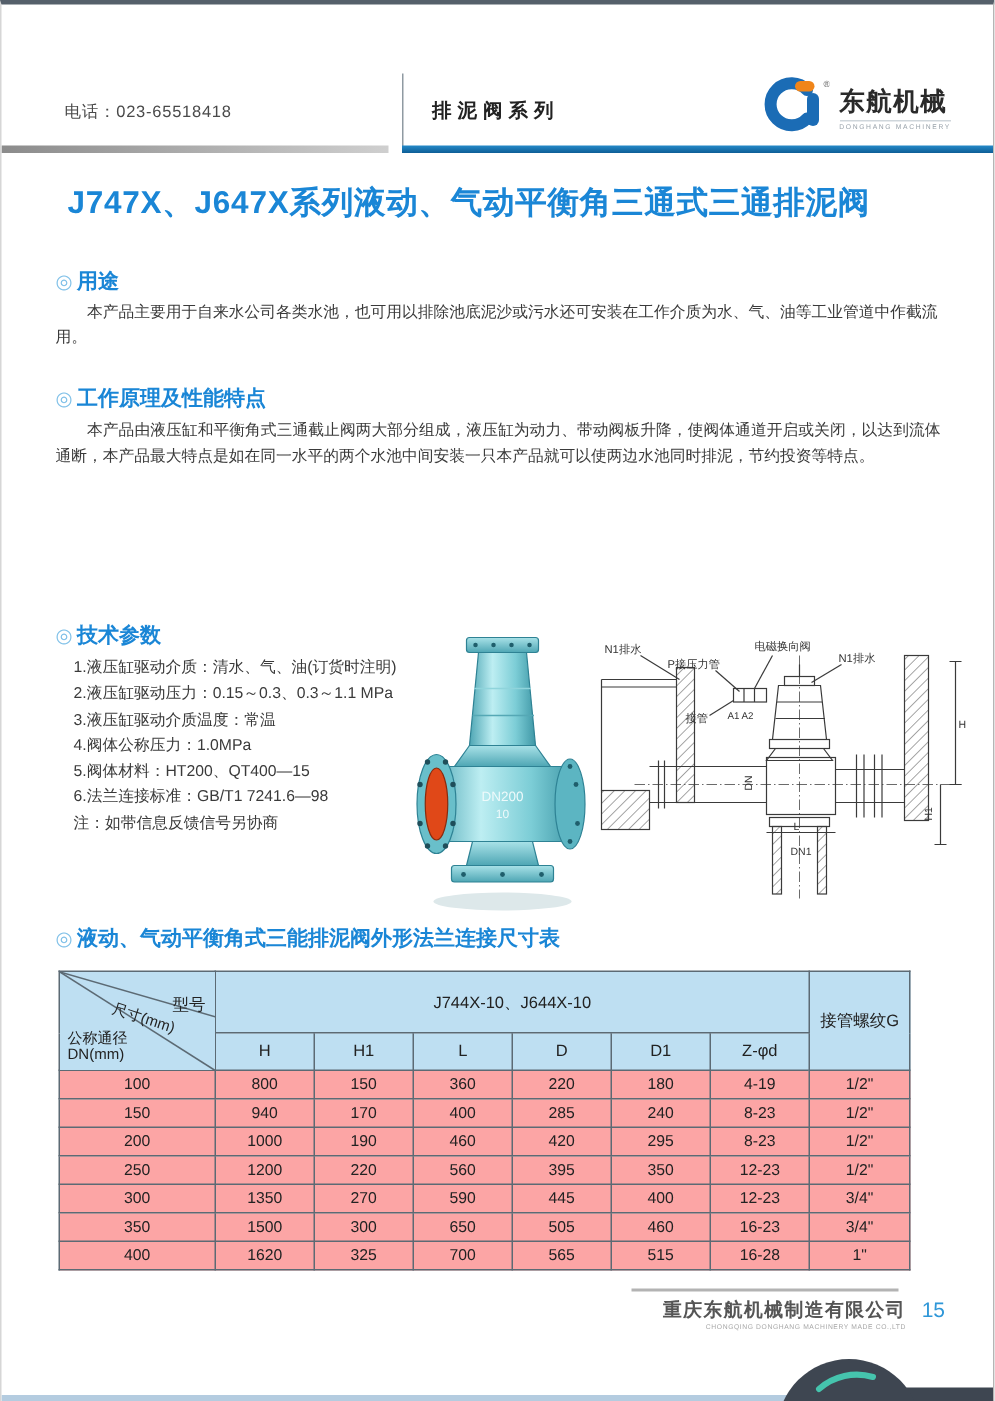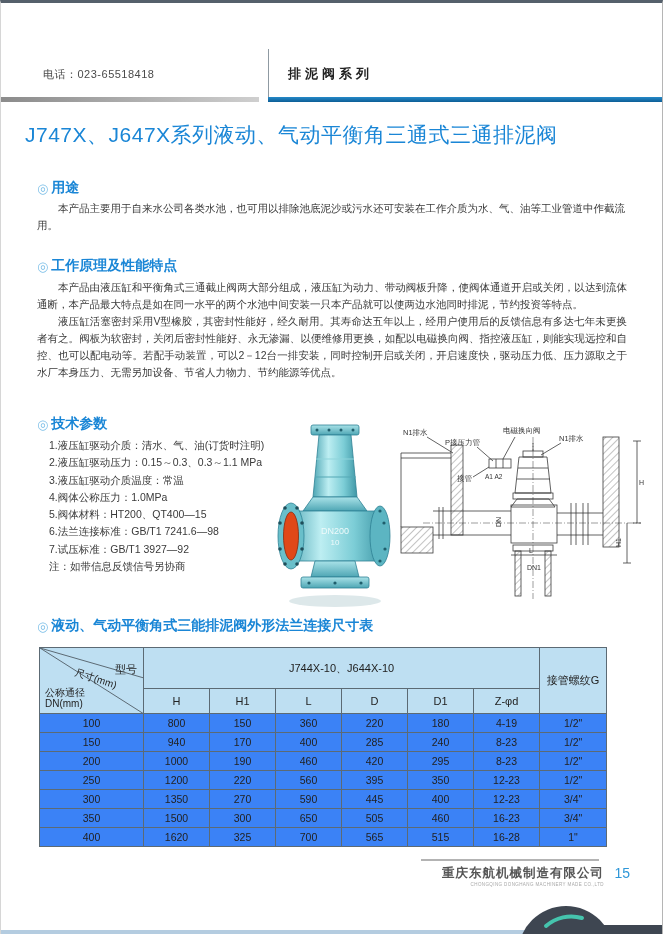--- a/index.html
+++ b/index.html
@@ -15,36 +15,36 @@
   
   .phone{position:absolute;left:42px;top:64px;font-size:11px;color:#4a4a4a;letter-spacing:.5px;}
   .gray-bar{position:absolute;left:0;top:94px;width:258px;height:5px;background:linear-gradient(to right,#8b8b8b,#cfcfcf);}
   .v-div{position:absolute;left:267px;top:46px;width:1px;height:49px;background:#8f9aa2;}
   .series{position:absolute;left:287px;top:62px;font-size:13px;font-weight:bold;color:#222;letter-spacing:4px;}
   .blue-bar{position:absolute;left:267px;top:94px;right:0;height:5px;background:linear-gradient(to bottom,#2589c8,#0d5e96);}
   .logo{position:absolute;right:28px;top:46px;display:flex;align-items:center;gap:7px;}
   .logo-cn{font-size:17px;font-weight:bold;color:#2a2a2a;letter-spacing:1px;}
   .logo-en{font-size:4.5px;color:#9aa3ab;letter-spacing:1.1px;margin-top:1px;border-top:1px solid #cfd6db;padding-top:1px;}
   
-  .main-title{position:absolute;left:24px;top:118px;width:600px;font-size:21px;font-weight:normal;color:var(--accent-blue);letter-spacing:.5px;}
+  .main-title{position:absolute;left:44px;top:118px;width:600px;font-size:21px;font-weight:bold;color:var(--accent-blue);letter-spacing:.5px;}
   .sec-head{position:absolute;font-size:14px;font-weight:bold;color:var(--accent-blue);display:flex;align-items:center;}
   .bullet{color:var(--bullet-blue);font-size:13px;font-weight:normal;margin-right:3px;}
   .body-text{position:absolute;font-size:10.5px;color:var(--text-dark);line-height:17px;text-align:justify;}
   .body-text p{text-indent:2em;}
   .spec-list{position:absolute;left:48px;top:434px;font-size:10.5px;color:var(--text-dark);line-height:17.3px;}
   
   .photo-box{position:absolute;left:272px;top:416px;width:125px;height:192px;}
   .diagram-box{position:absolute;left:392px;top:420px;width:252px;height:180px;}
   
   .dim-table{position:absolute;left:38px;top:644px;border-collapse:collapse;table-layout:fixed;width:567px;font-size:11px;color:#222;}
   .dim-table th,.dim-table td{border:1px solid var(--table-border);text-align:center;font-weight:normal;padding:0;}
   .dim-table thead th{background:var(--table-header-bg);}
   .row-model{height:41px;}
   .row-cols th{height:25px;}
-  .dim-table tbody td{height:19px;background:#3b82f6;font-size:10.5px;}
+  .dim-table tbody td{height:19px;background:#fca5a5;font-size:10.5px;}
   .corner-cell{position:relative;width:104px;}
   .corner-cell svg{position:absolute;left:0;top:0;}
   .corner-model{position:absolute;right:6px;top:4px;font-size:11px;margin-top:10px;}
   .corner-size{position:absolute;left:34px;top:24px;font-size:10px;transform:rotate(18deg);}
   .corner-dn{position:absolute;left:5px;bottom:4px;font-size:10px;text-align:left;line-height:11px;}
   
   .footer-line{position:absolute;left:420px;top:856px;width:178px;height:2px;background:#b3b3b3;}
   .footer{position:absolute;right:58px;top:862px;text-align:right;}
   .footer-cn{font-size:12.5px;font-weight:bold;color:#555;letter-spacing:1px;}
   .footer-en{font-size:4.5px;color:#a8a8a8;letter-spacing:.4px;}
@@ -59,52 +59,64 @@
 <body>
 
 <div class="page">
 
   <div class="phone">电话：023-65518418</div>
   <div class="gray-bar"></div>
   <div class="v-div"></div>
   <div class="series">排泥阀系列</div>
   <div class="blue-bar"></div>
 
+  <div class="logo">
+    <span>
+      <svg width="48" height="40" viewBox="0 0 48 40">
+        <path d="M33 11 A14 14 0 1 0 33 30" fill="none" stroke="#1b6cb5" stroke-width="8" stroke-linecap="round"></path>
+        <rect x="25" y="5" width="13" height="7" rx="3.5" fill="#f08519"></rect>
+        <rect x="33" y="13" width="8" height="22" rx="4" fill="#1b6cb5"></rect>
+        <text x="44" y="9" font-size="6" fill="#666">®</text>
+      </svg>
+    </span>
+    <span class="logo-text">
+      <div class="logo-cn">东航机械</div>
+      <div class="logo-en">DONGHANG MACHINERY</div>
+    </span>
+  </div>
 
   <div class="main-title">J747X、J647X系列液动、气动平衡角三通式三通排泥阀</div>
 
   <div class="sec-head" style="left:36px;top:176px;">
     <span class="bullet">◎</span>
     <span>用途</span>
   </div>
   <div class="body-text" style="left:36px;top:197px;width:588px;">
     <p>本产品主要用于自来水公司各类水池，也可用以排除池底泥沙或污水还可安装在工作介质为水、气、油等工业管道中作截流用。</p>
   </div>
 
   <div class="sec-head" style="left:36px;top:254px;">
     <span class="bullet">◎</span>
     <span>工作原理及性能特点</span>
   </div>
   <div class="body-text" style="left:36px;top:276px;width:590px;">
     <p>本产品由液压缸和平衡角式三通截止阀两大部分组成，液压缸为动力、带动阀板升降，使阀体通道开启或关闭，以达到流体通断，本产品最大特点是如在同一水平的两个水池中间安装一只本产品就可以使两边水池同时排泥，节约投资等特点。</p>
-    <p>液压缸活塞密封采用V型橡胶，其密封性能好，经久耐用。其寿命达五年以上，经用户使用后的反馈信息有多达七年未更换者有之。阀板为软密封，关闭后密封性能好、永无渗漏、以便维修用更换，如配以电磁换向阀、指控液压缸，则能实现远控和自控、也可以配电动等。若配手动装置，可以2－12台一排安装，同时控制开启或关闭，开启速度快，驱动压力低、压力源取之于水厂本身压力、无需另加设备、节省人力物力、节约能源等优点。</p>
   </div>
 
   <div class="sec-head" style="left:36px;top:412px;">
     <span class="bullet">◎</span>
     <span>技术参数</span>
   </div>
   <div class="spec-list">
       <div>1.液压缸驱动介质：清水、气、油(订货时注明)</div>
       <div>2.液压缸驱动压力：0.15～0.3、0.3～1.1 MPa</div>
       <div>3.液压缸驱动介质温度：常温</div>
       <div>4.阀体公称压力：1.0MPa</div>
       <div>5.阀体材料：HT200、QT400—15</div>
       <div>6.法兰连接标准：GB/T1 7241.6—98</div>
-      <div>7.试压标准：GB/T1 3927—92</div>
       <div>注：如带信息反馈信号另协商</div>
     </div>
 
   <div class="photo-box">
     <svg width="125" height="192" viewBox="0 0 125 192">
       <defs>
         <linearGradient id="tealV" x1="0" y1="0" x2="1" y2="0">
           <stop offset="0" stop-color="#4ea6b4"></stop>
             <stop offset="0.35" stop-color="#bdeef2"></stop>
           <stop offset="0.7" stop-color="#7ccdd6"></stop>

